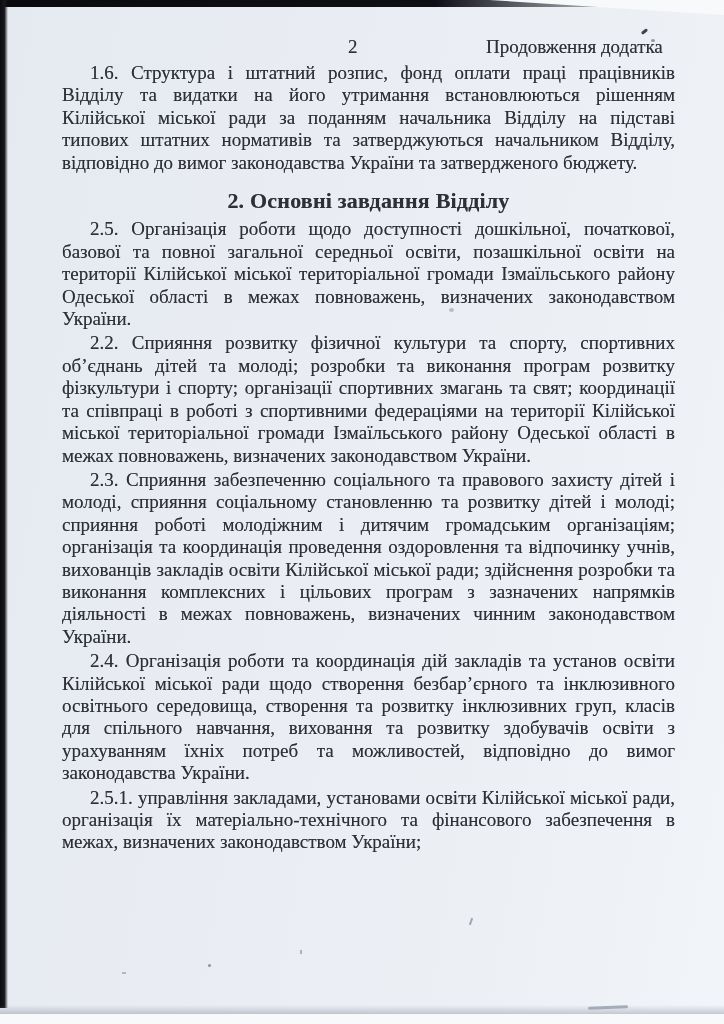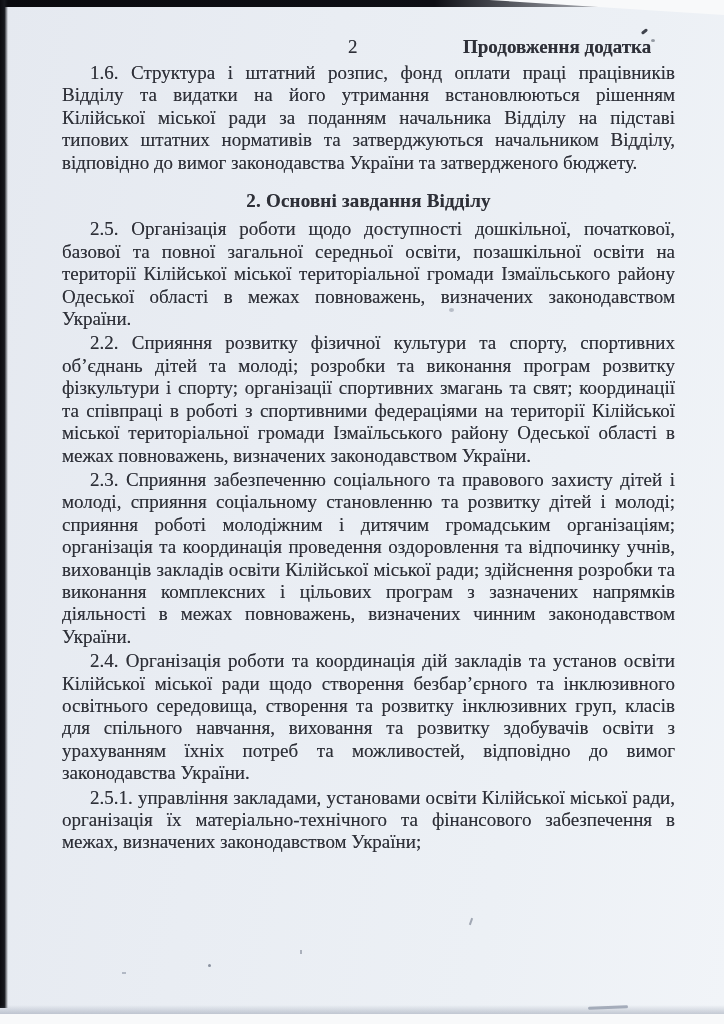--- a/index.html
+++ b/index.html
@@ -59,30 +59,30 @@
   .speck-b-4 { left: 470px; top: 918px; width: 2px; height: 7px; background: #8f96a4; transform: rotate(20deg); opacity: .8; }
   .smudge-bottom { left: 588px; top: 1006px; width: 40px; height: 3px; background: #99a1b0; border-radius: 2px; transform: rotate(-2deg); opacity: .85; }
   
   .content {
     position: absolute; left: 62px; top: 36px; width: 613px;
     font-size: 19px; line-height: 22.4px;
     text-shadow: 0 0 0.6px rgba(46,48,56,0.55);
   }
   .page-header { position: relative; height: 24px; }
   .page-num { position: absolute; left: 286px; }
-  .header-right { position: absolute; left: 401px; font-weight: bold; }
+  .header-right { position: absolute; left: 424px; }
   p.para {
     margin: 2px 0 0 0;
     text-align: justify;
     text-indent: 28px;
   }
   p.no-indent { text-indent: 0; margin-top: 15px; }
   h2.section-heading {
     margin: 16px 0 6px 0;
-    font-size: 19px;
+    font-size: 22px;
     text-align: center;
     font-weight: bold;
     letter-spacing: 0.2px;
   }
 </style>
 </head>
 <body>
 
 <div class="scan">
   <div class="paper"></div>

